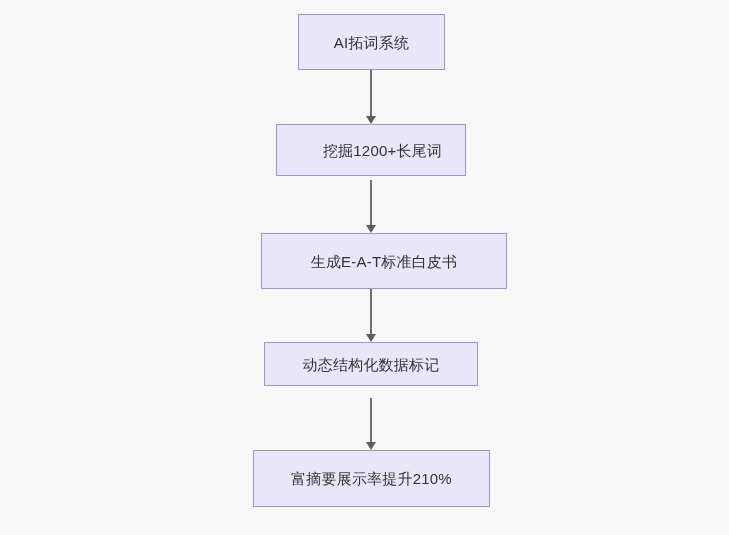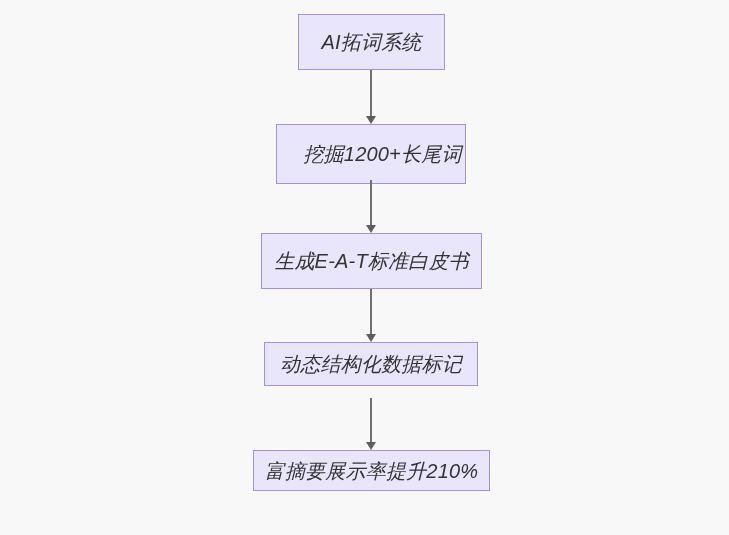--- a/index.html
+++ b/index.html
@@ -18,28 +18,27 @@
     width: 729px;
     height: 535px;
     background: #f8f8f8;
   }
   .flow-node {
     position: absolute;
     box-sizing: border-box;
     background: #e9e5fb;
     border: 1.6px solid #a98fd8;
     color: #333333;
-    font-size: 20px;
+    font-size: 15px;
     line-height: 1;
     display: flex;
     align-items: center;
     justify-content: center;
     white-space: nowrap;
     letter-spacing: 0.2px;
-    font-style: italic;
   }
   .flow-node-label {
     display: block;
   }
   .flow-edge {
     position: absolute;
     width: 2px;
     background: #707070;
   }
   .flow-arrowhead {
@@ -56,38 +55,38 @@
 
 <div id="flowchart">
 
   <div class="flow-node" style="left:298px; top:14px; width:147px; height:56px;">
     <span class="flow-node-label">AI拓词系统</span>
   </div>
 
   <div class="flow-edge" style="left:370px; top:70px; height:47px;"></div>
   <div class="flow-arrowhead" style="left:365.5px; top:116px;"></div>
 
-  <div class="flow-node" style="left:276px; top:124px; width:190px; height:60px;padding-left:23px;">
+  <div class="flow-node" style="left:276px; top:124px; width:190px; height:52px;padding-left:23px;">
     <span class="flow-node-label">挖掘1200+长尾词</span>
   </div>
 
   <div class="flow-edge" style="left:370px; top:180px; height:45px;"></div>
   <div class="flow-arrowhead" style="left:365.5px; top:225px;"></div>
 
-  <div class="flow-node" style="left:261px; top:233px; width:221px; height:56px;">
+  <div class="flow-node" style="left:261px; top:233px; width:246px; height:56px;">
     <span class="flow-node-label">生成E-A-T标准白皮书</span>
   </div>
 
   <div class="flow-edge" style="left:370px; top:289px; height:45px;"></div>
   <div class="flow-arrowhead" style="left:365.5px; top:334px;"></div>
 
   <div class="flow-node" style="left:264px; top:342px; width:214px; height:44px;">
     <span class="flow-node-label">动态结构化数据标记</span>
   </div>
 
   <div class="flow-edge" style="left:370px; top:398px; height:44px;"></div>
   <div class="flow-arrowhead" style="left:365.5px; top:442px;"></div>
 
-  <div class="flow-node" style="left:253px; top:450px; width:237px; height:41px;">
+  <div class="flow-node" style="left:253px; top:450px; width:237px; height:57px;">
     <span class="flow-node-label">富摘要展示率提升210%</span>
   </div>
 
 </div>
 
 </body></html>

